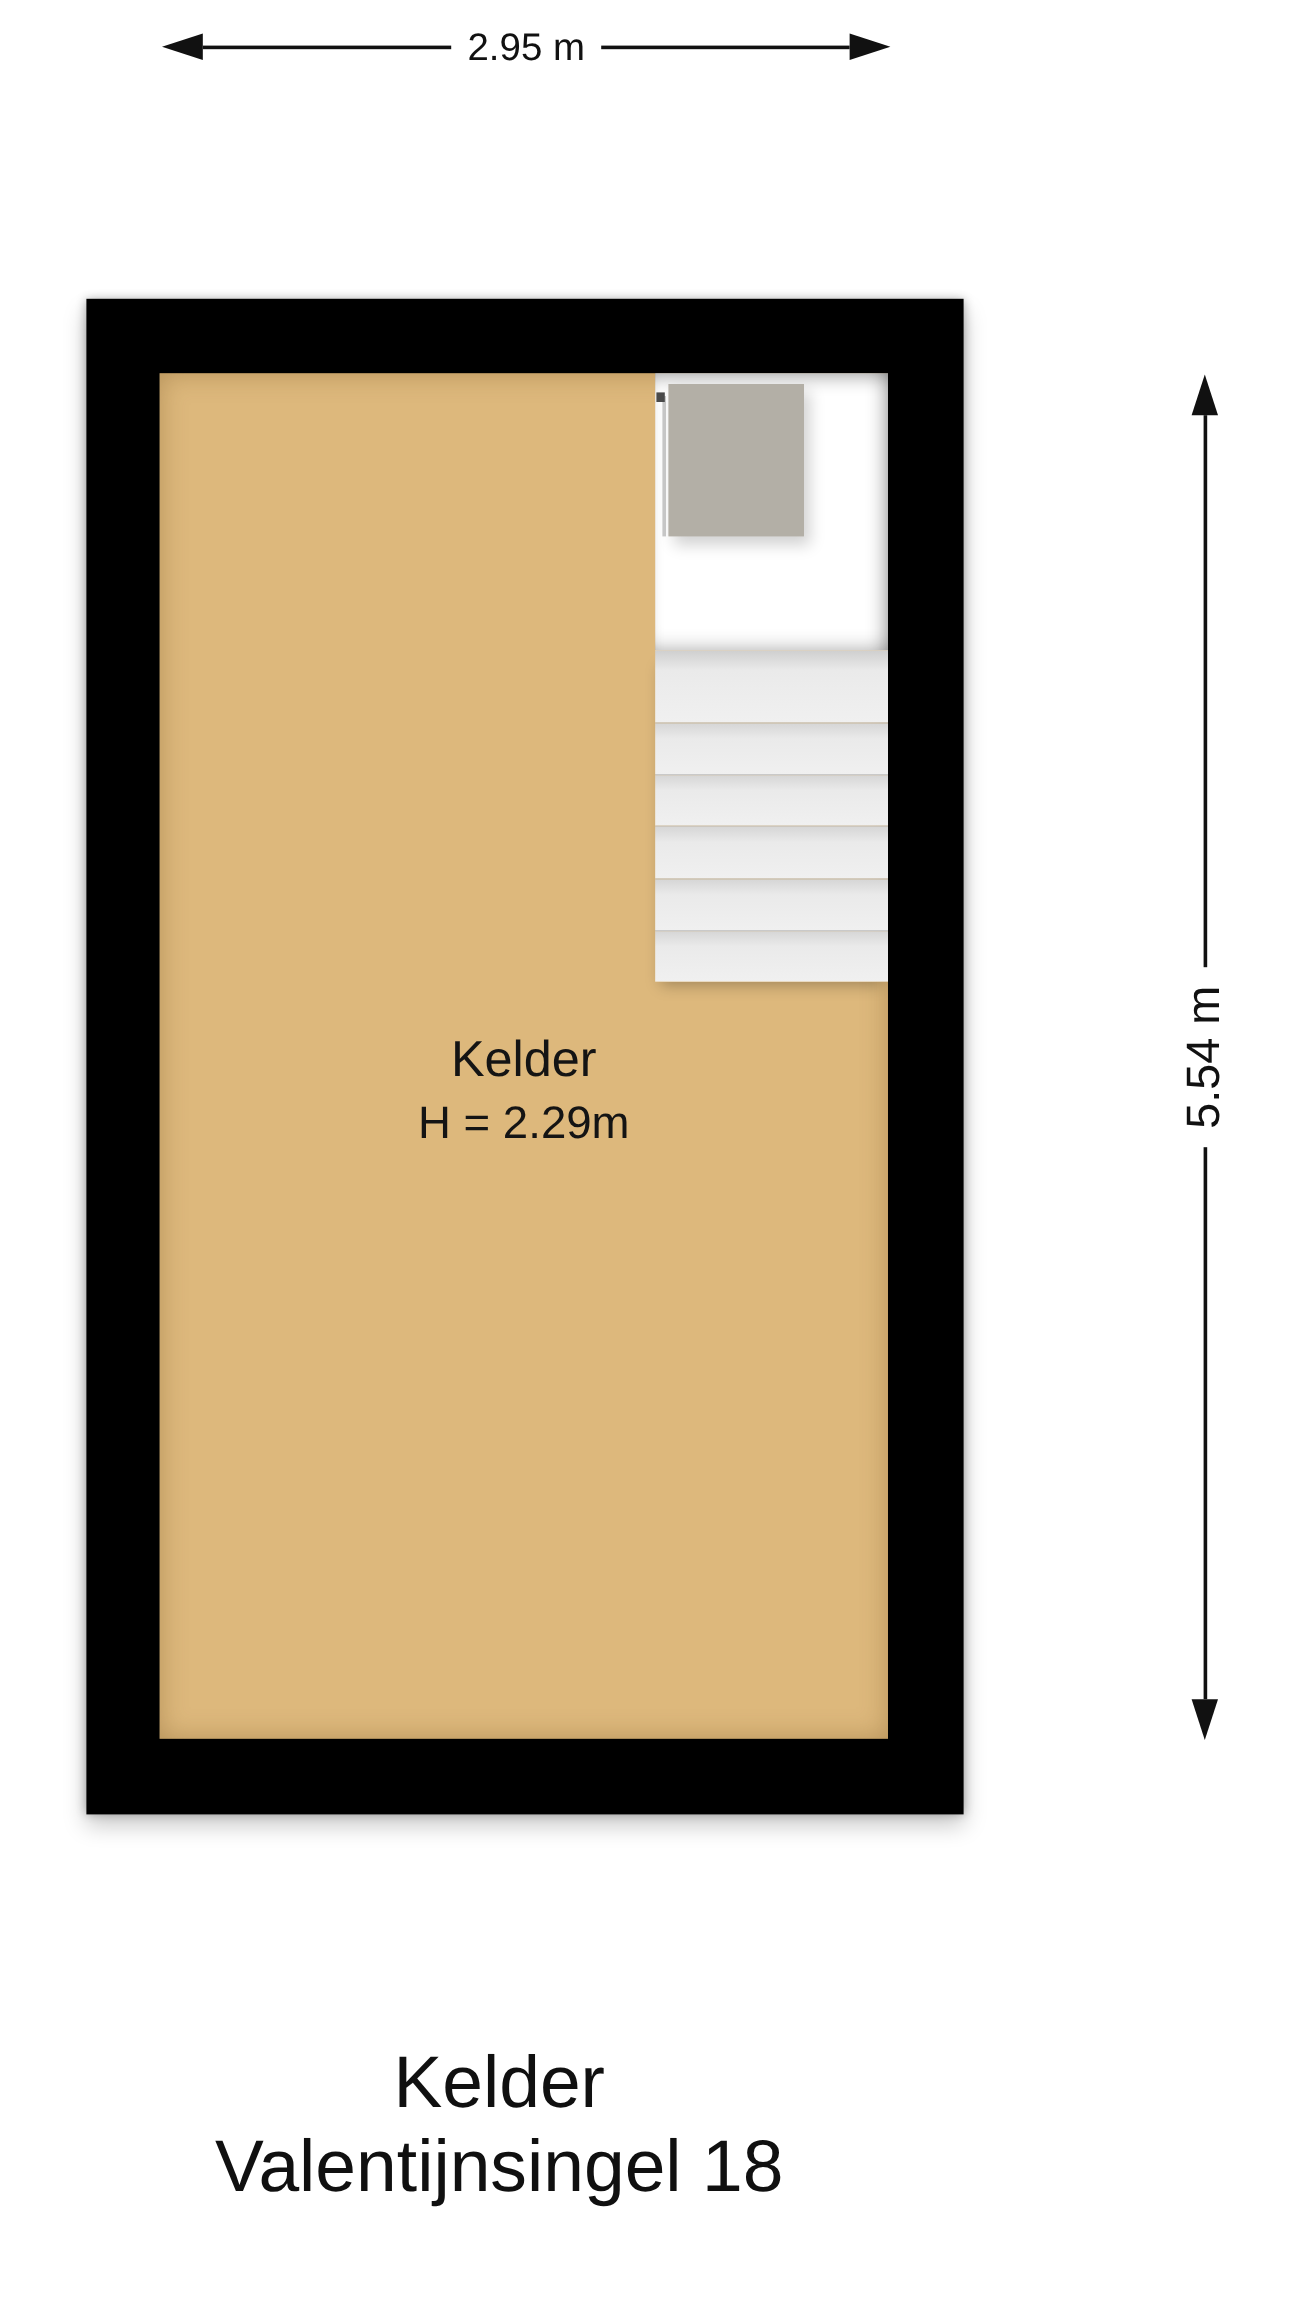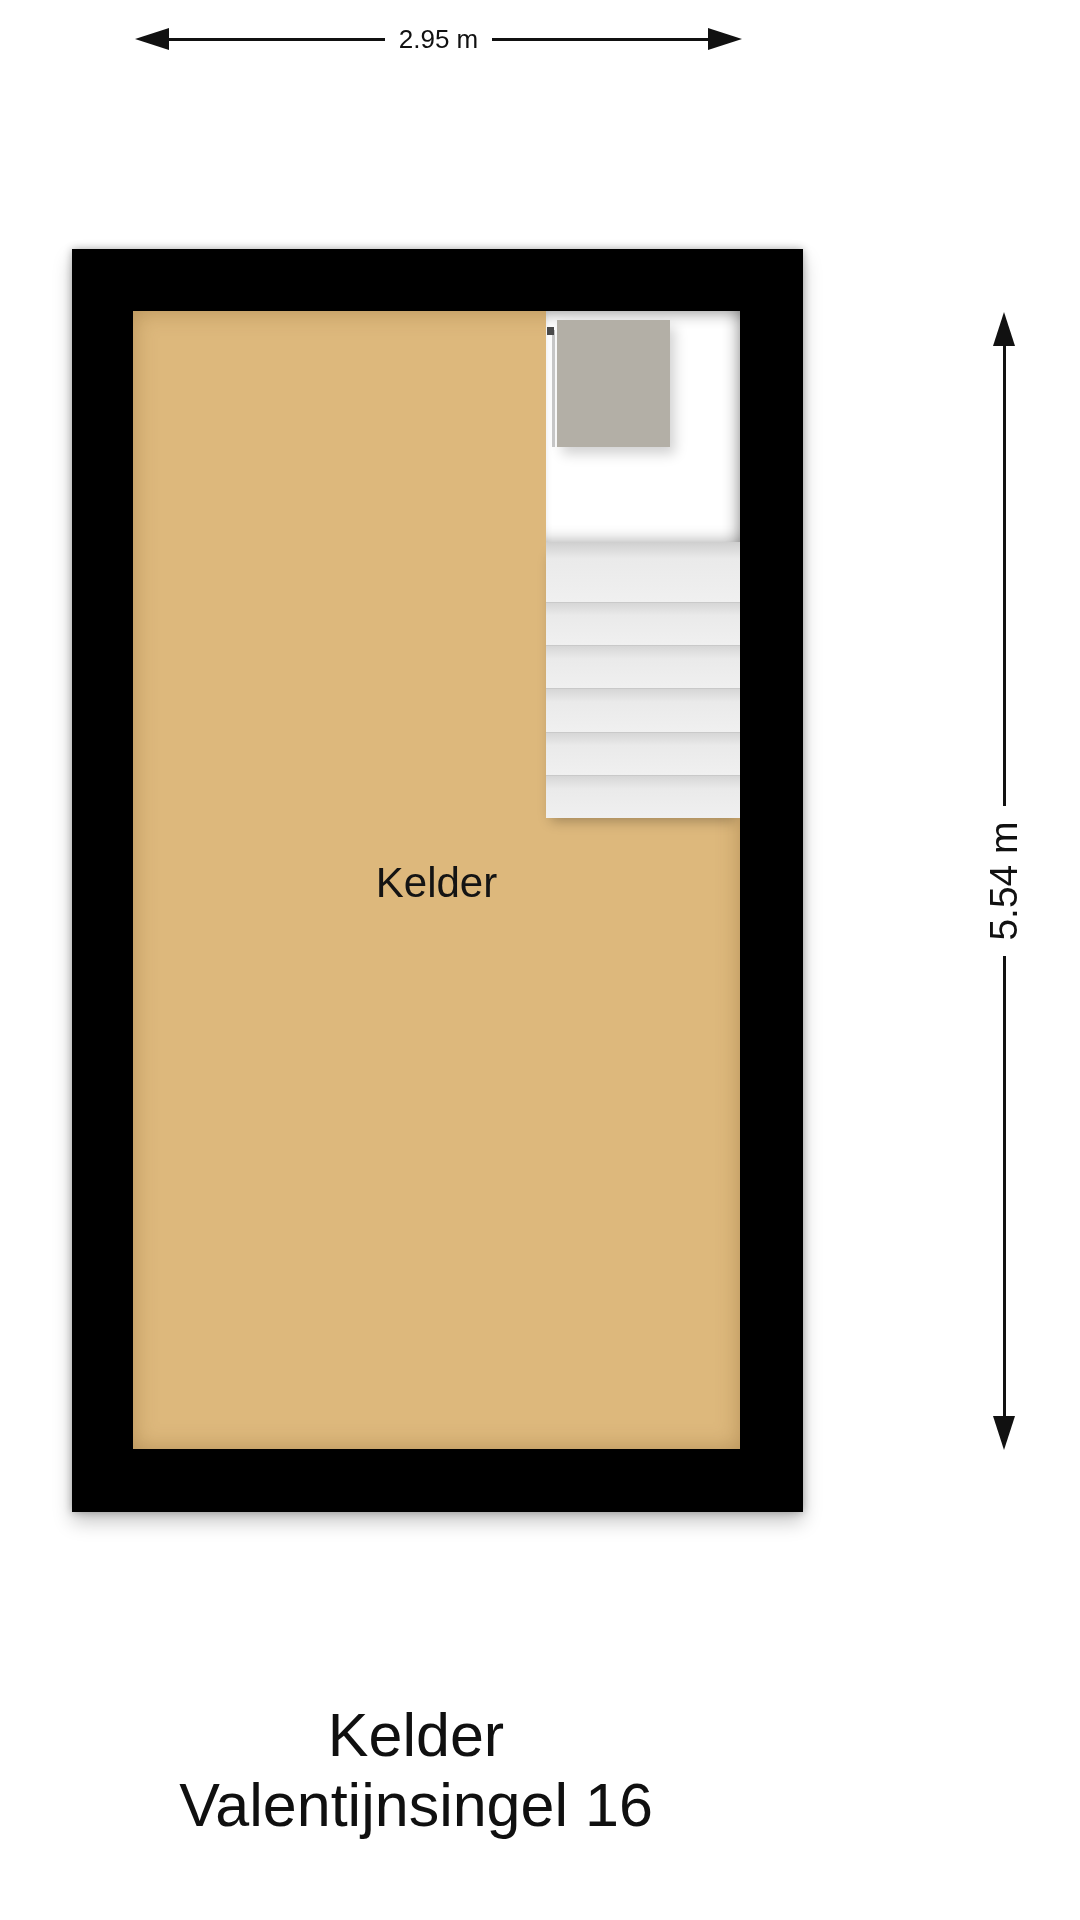--- a/index.html
+++ b/index.html
@@ -17,21 +17,21 @@
     position:relative;width:1080px;height:1920px;background:#ffffff;overflow:hidden;
   }
 
   
   .dim-h{
     position:absolute;left:135px;top:17px;width:607px;height:44px;
     display:flex;align-items:center;
   }
   .dim-h .line{flex:1;height:3px;background:var(--color-ink);}
   .dim-h .label{
-    font-size:26px;line-height:44px;padding:0 14px;white-space:nowrap;color:var(--color-ink);
+    font-size:32px;line-height:44px;padding:0 14px;white-space:nowrap;color:var(--color-ink);
   }
   .tri-left{width:0;height:0;border-top:11px solid transparent;border-bottom:11px solid transparent;border-right:34px solid var(--color-ink);}
   .tri-right{width:0;height:0;border-top:11px solid transparent;border-bottom:11px solid transparent;border-left:34px solid var(--color-ink);}
 
   
   .plan{
     position:absolute;left:72px;top:249px;width:731px;height:1263px;
     background:var(--color-wall);
     box-shadow:0 0 8px rgba(0,0,0,0.30), 0 10px 18px rgba(0,0,0,0.22);
   }
@@ -128,31 +128,32 @@
         <div class="step"></div>
         <div class="step"></div>
         <div class="step"></div>
         <div class="step"></div>
         <div class="step"></div>
         <div class="step"></div>
       </div>
 
     <div class="room-label">
       <span class="room-name">Kelder</span>
+      <span class="room-height">H = 2.29m</span>
     </div>
   </div>
 
   <div class="dim-v">
     <span class="tri-up"></span>
     <span class="line"></span>
     <span class="label-box">
       <span class="label">5.54 m</span>
     </span>
     <span class="line"></span>
     <span class="tri-down"></span>
   </div>
 
   <div class="plan-title">
     <div>Kelder</div>
-    <div>Valentijnsingel 16</div>
+    <div>Valentijnsingel 18</div>
   </div>
 
 </div>
 
 </body></html>

